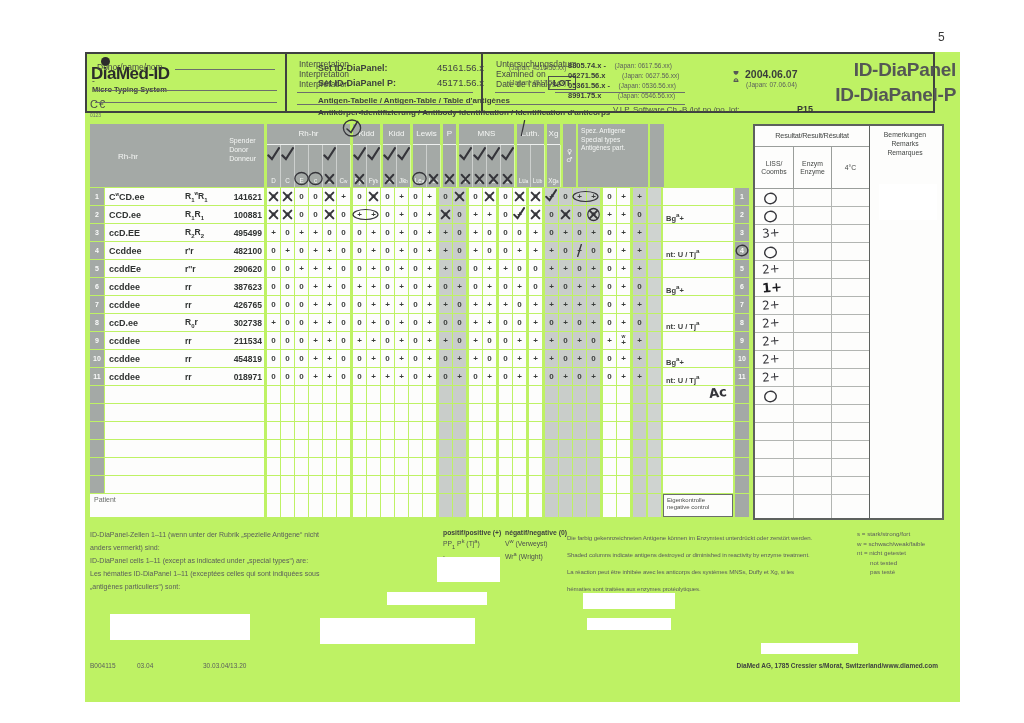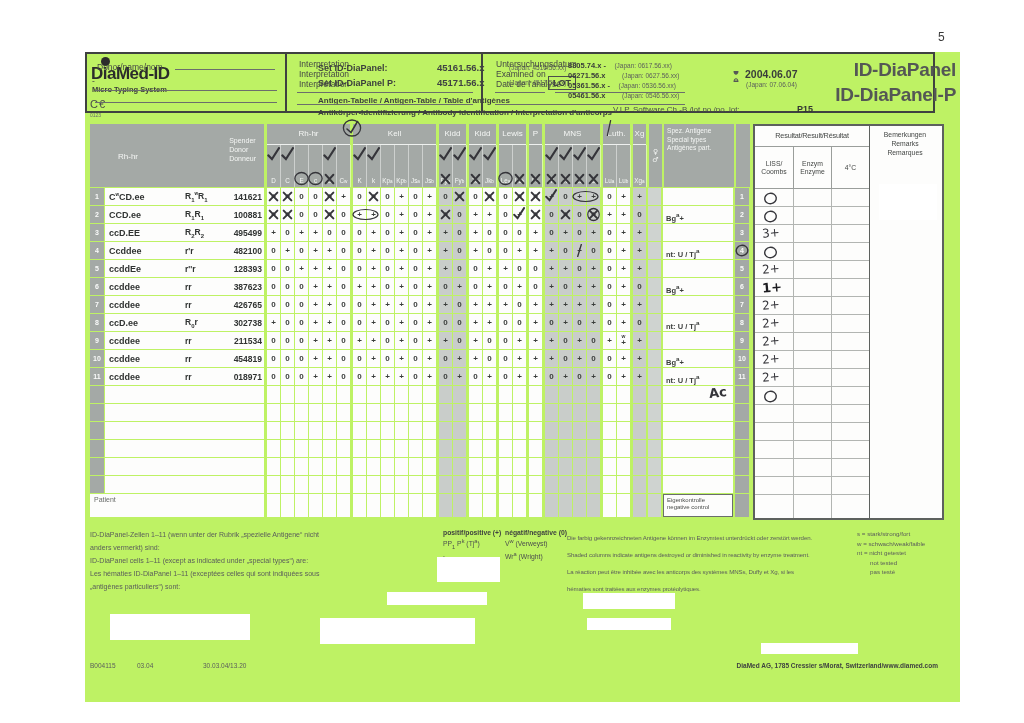--- a/index.html
+++ b/index.html
@@ -8,21 +8,21 @@
   .abs{position:absolute;}
   .sheet{position:absolute;left:85px;top:52px;width:875px;height:650px;background:#bef264;}
   .pageno{position:absolute;left:938px;top:30px;font-size:12px;color:#3a3a3a;}
   
   .brand{left:6px;top:12px;font-size:17px;font-weight:bold;color:#2b2c2b;letter-spacing:-0.5px;}
   .brand-dot{left:16px;top:5px;width:9px;height:9px;border-radius:50%;background:#2c2d2c;}
   .brand-sub{left:7px;top:33px;font-size:7.5px;font-weight:bold;color:#3c3e3c;}
   .ce{left:5px;top:46px;font-size:11px;color:#4a4c4a;letter-spacing:1px;}
   .ce-num{left:5px;top:60px;font-size:5px;color:#6a6c6a;}
   .setlbl{font-size:9px;font-weight:bold;color:#3c3f3d;}
-  .setval{font-size:9.5px;font-weight:bold;color:#35383６;}
+  .setval{font-size:9.5px;font-weight:normal;color:#35383６;}
   .jap{font-size:6.5px;color:#5b5e5c;}
   .subt{font-size:8px;font-weight:bold;color:#3d403e;}
   .lotbox{border:1.5px solid #4b4e4c;padding:1px 4px;font-size:9px;font-weight:bold;color:#3c3f3d;}
   .lotval{font-size:7.5px;font-weight:bold;color:#3a3d3b;}
   .vip{font-size:8px;color:#4b4e4c;}
   .vipval{font-size:9px;font-weight:bold;color:#333533;}
   .dateval{font-size:10.5px;font-weight:bold;color:#3a3d3b;}
   .product{right:4px;text-align:right;font-size:19px;font-weight:bold;color:#55585;color:#545755;letter-spacing:-0.3px;line-height:24px;}
   
   .thead{left:5px;top:72px;display:flex;align-items:flex-start;height:63px;overflow:visible;}
@@ -100,28 +100,28 @@
   <div class="abs ce">C€</div>
   <div class="abs ce-num">0123</div>
 
   <div class="abs setlbl" style="left:233px;top:11px;">Set ID-DiaPanel:</div>
   <div class="abs setval" style="left:352px;top:10px;">45161.56.x</div>
   <div class="abs jap" style="left:424px;top:12px;">(Japan: 4516.56.xx)</div>
   <div class="abs setlbl" style="left:233px;top:26px;">Set ID-DiaPanel P:</div>
   <div class="abs setval" style="left:352px;top:25px;">45171.56.x</div>
   <div class="abs jap" style="left:424px;top:27px;">(Japan: 4517.56.xx)</div>
   <div class="abs subt" style="left:233px;top:44px;">Antigen-Tabelle / Antigen-Table / Table d'antigènes</div>
-  <div class="abs subt" style="left:233px;top:56px;">Antikörper-Identifizierung / Antibody identification / Interpretation d'anticorps</div>
+  <div class="abs subt" style="left:233px;top:56px;">Antikörper-Identifizierung / Antibody identification / Identification d'anticorps</div>
 
   <div class="abs lotbox" style="left:463px;top:24px;">LOT</div>
   <div class="abs" style="left:483px;top:6px;" id="lots">
       <div style="height: 10px; line-height: 10px; white-space: nowrap;"><span class="lotval">8805.74.x -</span> <span class="jap" style="display:inline-block;margin-left:4px;">(Japan: 0617.56.xx)</span></div>
       <div style="height: 10px; line-height: 10px; white-space: nowrap;"><span class="lotval">06271.56.x</span> <span class="jap" style="display:inline-block;margin-left:12px;">(Japan: 0627.56.xx)</span></div>
       <div style="height: 10px; line-height: 10px; white-space: nowrap;"><span class="lotval">05361.56.x -</span> <span class="jap" style="display:inline-block;margin-left:4px;">(Japan: 0536.56.xx)</span></div>
-      <div style="height: 10px; line-height: 10px; white-space: nowrap;"><span class="lotval">05461.56.x</span> <span class="jap" style="display:inline-block;margin-left:12px;">(Japan: 0546.56.xx)</span></div>
+      <div style="height: 10px; line-height: 10px; white-space: nowrap;"><span class="lotval">8991.75.x</span> <span class="jap" style="display:inline-block;margin-left:12px;">(Japan: 0546.56.xx)</span></div>
     </div>
   <div class="abs vip" style="left:528px;top:53px;">V.I.P. Software Ch.-B./lot no./no. lot:</div>
   <div class="abs vipval" style="left:712px;top:52px;">P15</div>
 
   <div class="abs" style="left:646px;top:17px;">
     <svg width="10" height="13" viewBox="0 0 10 13">
         <path d="M1.5 1 h7 M1.5 12 h7 M2.5 1 C2.5 6 7.5 6 7.5 1 M2.5 12 C2.5 7 7.5 7 7.5 12 M3.5 10.5 h3 l-1.5 -1.5 z" stroke="#55585６" stroke-width="1" fill="#555856"></path>
       </svg>
   </div>
   <div class="abs dateval" style="left:660px;top:16px;">2004.06.07</div>
@@ -151,35 +151,20 @@
               </svg></span></div>
           <div class="lcell">c<span class="mark" style="left: -1px; bottom: 0px; z-index: 5;"><svg width="15" height="15" viewBox="0 0 14 12" preserveAspectRatio="none">
                 <ellipse cx="7" cy="6" rx="6.2" ry="4.8" stroke="#35353a" stroke-width="1.2" fill="none"></ellipse>
               </svg></span></div>
           <div class="lcell">e<span class="mark" style="left: 0px; top: 2px; z-index: 5;"><svg width="13" height="14" viewBox="0 0 10 10" preserveAspectRatio="none">
                 <path d="M1 6 L3.8 8.6 L9.2 0.8" stroke="#35353a" stroke-width="1.6" stroke-linecap="round" fill="none"></path>
               </svg></span><span class="mark" style="left: 1px; bottom: 1px; z-index: 5;"><svg width="11" height="12" viewBox="0 0 10 10" preserveAspectRatio="none">
                 <path d="M1.5 1.5L8.5 8.5M8.5 1.5L1.5 8.5" stroke="#35353a" stroke-width="1.8" stroke-linecap="round" fill="none"></path>
               </svg></span></div>
           <div class="lcell" style="margin-right: 0px;">C<sup>w</sup></div>
-        </div>
-      </div>
-      <div class="gstack" style="width: 83px;">
-        <div class="glabel">Kell</div>
-        <div class="lrow">
-          <div class="lcell">K<span class="mark" style="left: 0px; top: 2px; z-index: 5;"><svg width="13" height="14" viewBox="0 0 10 10" preserveAspectRatio="none">
-                <path d="M1 6 L3.8 8.6 L9.2 0.8" stroke="#35353a" stroke-width="1.6" stroke-linecap="round" fill="none"></path>
-              </svg></span></div>
-          <div class="lcell">k<span class="mark" style="left: 0px; top: 2px; z-index: 5;"><svg width="13" height="14" viewBox="0 0 10 10" preserveAspectRatio="none">
-                <path d="M1 6 L3.8 8.6 L9.2 0.8" stroke="#35353a" stroke-width="1.6" stroke-linecap="round" fill="none"></path>
-              </svg></span></div>
-          <div class="lcell">Kp<sup>a</sup></div>
-          <div class="lcell">Kp<sup>b</sup></div>
-          <div class="lcell">Js<sup>a</sup></div>
-          <div class="lcell" style="margin-right: 0px;">Js<sup>b</sup></div>
         </div>
       </div>
       <div class="gstack" style="width: 27px;">
         <div class="glabel">Kidd</div>
         <div class="lrow">
           <div class="lcell">Fy<sup>a</sup><span class="mark" style="left: 0px; top: 2px; z-index: 5;"><svg width="13" height="14" viewBox="0 0 10 10" preserveAspectRatio="none">
                 <path d="M1 6 L3.8 8.6 L9.2 0.8" stroke="#35353a" stroke-width="1.6" stroke-linecap="round" fill="none"></path>
               </svg></span><span class="mark" style="left: 1px; bottom: 1px; z-index: 5;"><svg width="11" height="12" viewBox="0 0 10 10" preserveAspectRatio="none">
                 <path d="M1.5 1.5L8.5 8.5M8.5 1.5L1.5 8.5" stroke="#35353a" stroke-width="1.8" stroke-linecap="round" fill="none"></path>
               </svg></span></div>
@@ -462,21 +447,21 @@
         <div class="scell">nt: U / Tj<sup>a</sup></div>
         <div class="numbox" style="margin-right: 0px;">4<span class="mark" style="left: 0px; top: 2px; z-index: 5;"><svg width="14" height="13" viewBox="0 0 14 13">
               <ellipse cx="7" cy="6.5" rx="5.8" ry="5.2" stroke="#35353a" stroke-width="1.4" fill="none" transform="rotate(-8 7 6.5)"></ellipse>
             </svg></span></div>
       </div>
       <div class="trow">
         <div class="numbox">5</div>
         <div class="merged">
           <span class="name">ccddEe</span>
                            <span class="geno">r''r</span>
-                           <span class="donr">128393</span>
+                           <span class="donr">290620</span>
         </div>
         <div class="acell" style="height: 17px; line-height: 17px;">0</div>
         <div class="acell" style="height: 17px; line-height: 17px;">0</div>
         <div class="acell" style="height: 17px; line-height: 17px;">+</div>
         <div class="acell" style="height: 17px; line-height: 17px;">+</div>
         <div class="acell" style="height: 17px; line-height: 17px;">+</div>
         <div class="acell" style="height: 17px; line-height: 17px; margin-right: 3px;">0</div>
         <div class="acell" style="height: 17px; line-height: 17px;">0</div>
         <div class="acell" style="height: 17px; line-height: 17px;">+</div>
         <div class="acell" style="height: 17px; line-height: 17px;">0</div>

